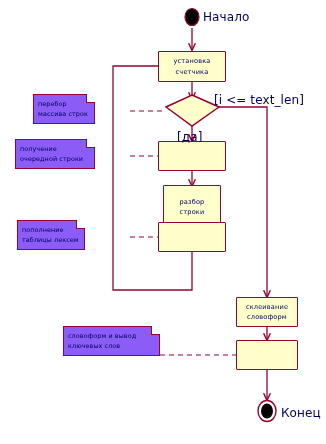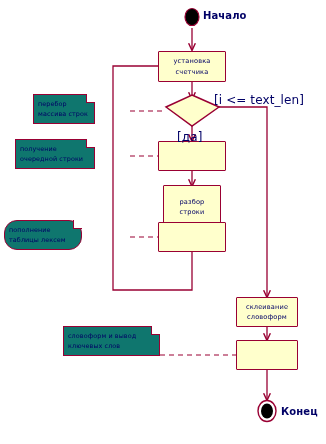--- a/index.html
+++ b/index.html
@@ -38,21 +38,21 @@
     font-size: 6.6px;
     line-height: 1.55;
     text-align: center;
     letter-spacing: 0.15px;
     z-index: 3;
   }
   .node span { display: block; white-space: nowrap; }
   .note {
     position: absolute;
     box-sizing: border-box;
-    background: #0f766e;
+    background: #8b5cf6;
     border: 1.2px solid #990033;
     color: #000066;
     font-size: 6.4px;
     line-height: 1.6;
     letter-spacing: 0.1px;
     padding: 4px 5px 3px 4px;
     z-index: 3;
   }
   .note .fold {
     position: absolute;
@@ -69,25 +69,24 @@
     position: absolute;
     color: #000066;
     font-size: 12px;
     white-space: nowrap;
     letter-spacing: 0.1px;
     z-index: 4;
   }
   .term-label {
     position: absolute;
     color: #000066;
-    font-size: 10px;
+    font-size: 12px;
     white-space: nowrap;
     letter-spacing: 0.1px;
     z-index: 4;
-    font-weight: bold;
   }
 </style>
 </head>
 <body>
 
 <div id="canvas">
 
   <svg id="edges" viewBox="0 0 326 444">
     <defs>
       <marker id="arrow" markerWidth="7" markerHeight="7" refX="5.6" refY="3" orient="auto" markerUnits="strokeWidth">
@@ -163,21 +162,21 @@
     <span>перебор</span>
     <span>массива строк</span>
   </div>
 
   <div class="note" style="left:15px; top:139px; width:80px;">
     <div class="fold"></div>
     <span>получение</span>
     <span>очередной строки</span>
   </div>
 
-  <div class="note" style="left:4px; top:220px; width:78px;border-radius:13px;">
+  <div class="note" style="left:17px; top:220px; width:68px;">
     <div class="fold"></div>
     <span>пополнение</span>
     <span>таблицы лексем</span>
   </div>
 
   <div class="note" style="left:63px; top:326px; width:97px;">
     <div class="fold"></div>
     <span>словоформ и вывод</span>
     <span>ключевых слов</span>
   </div>

